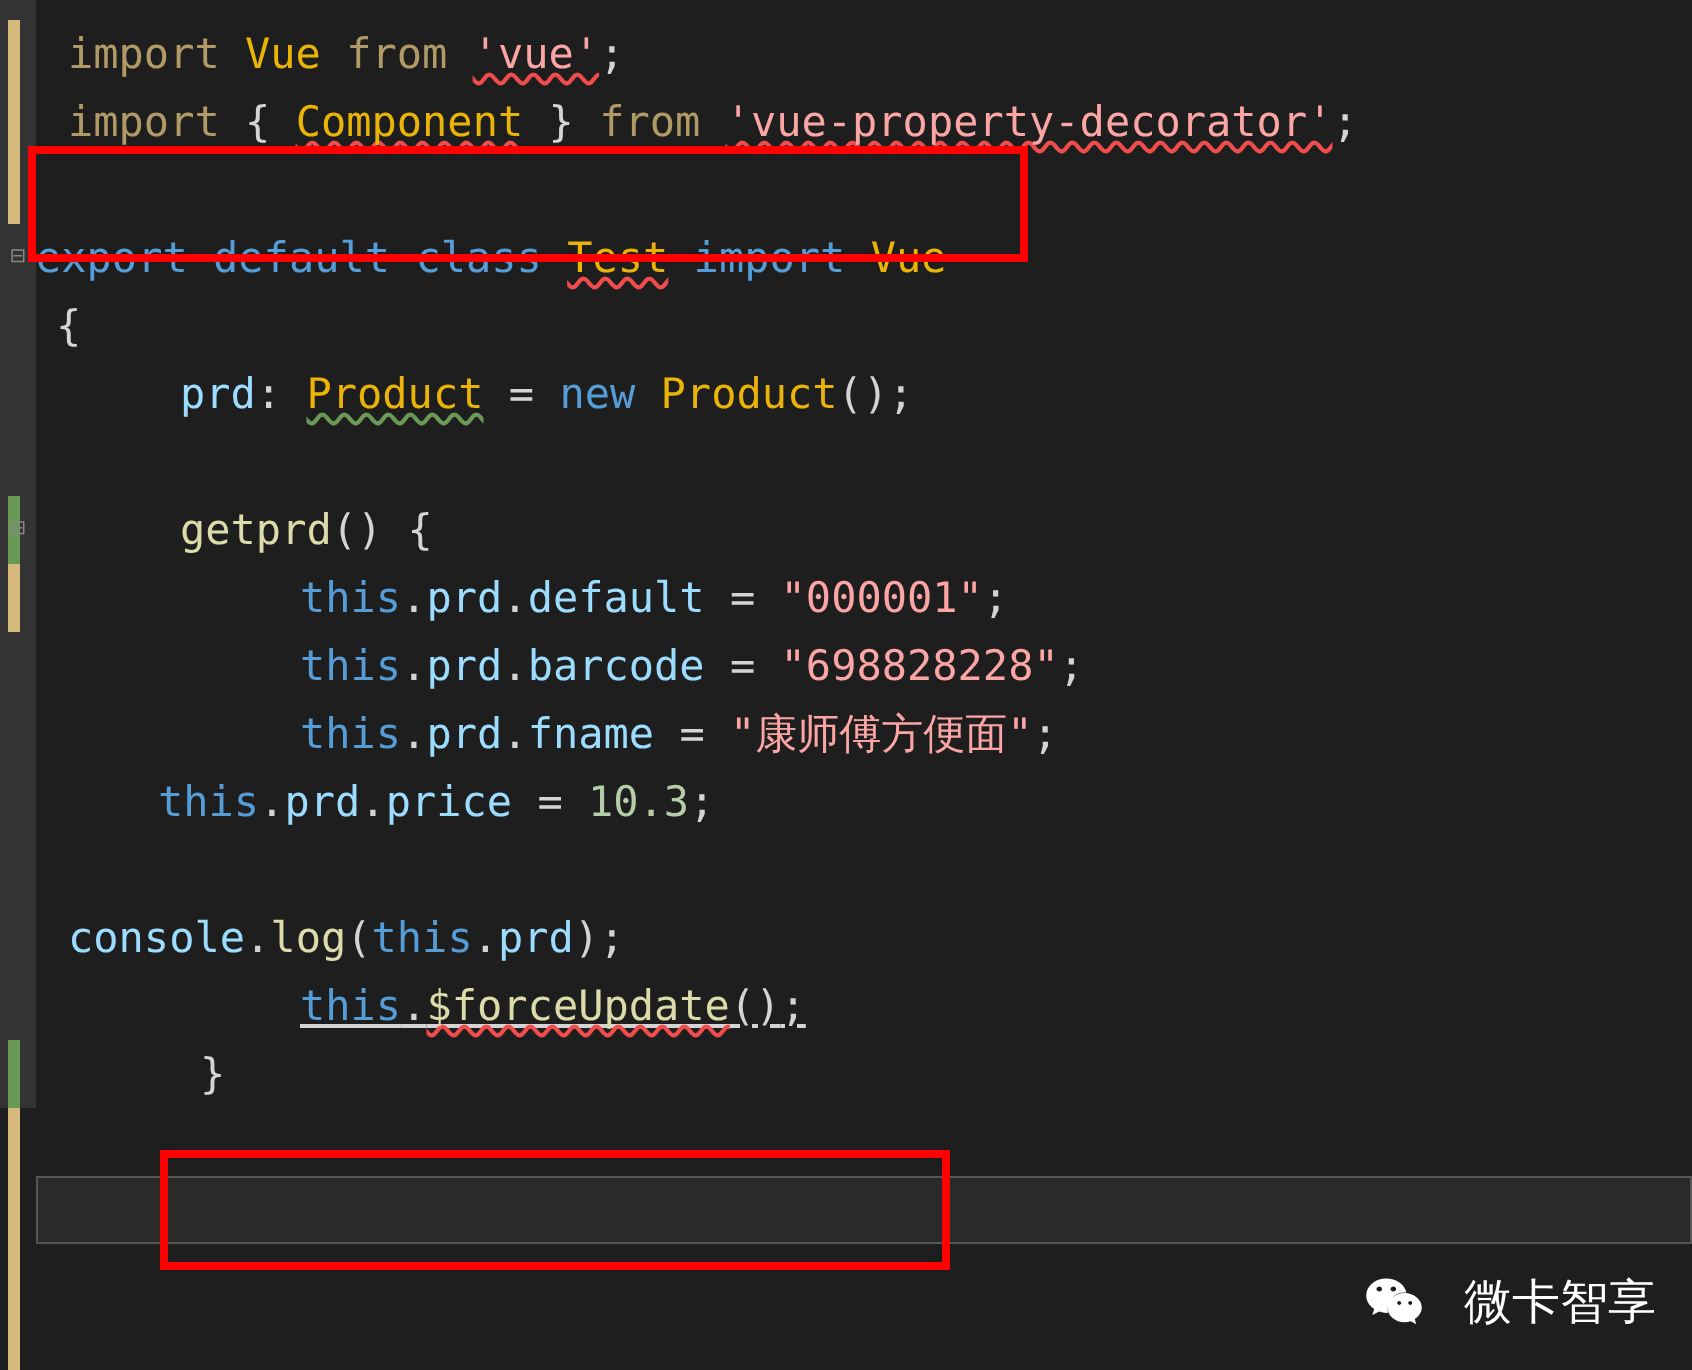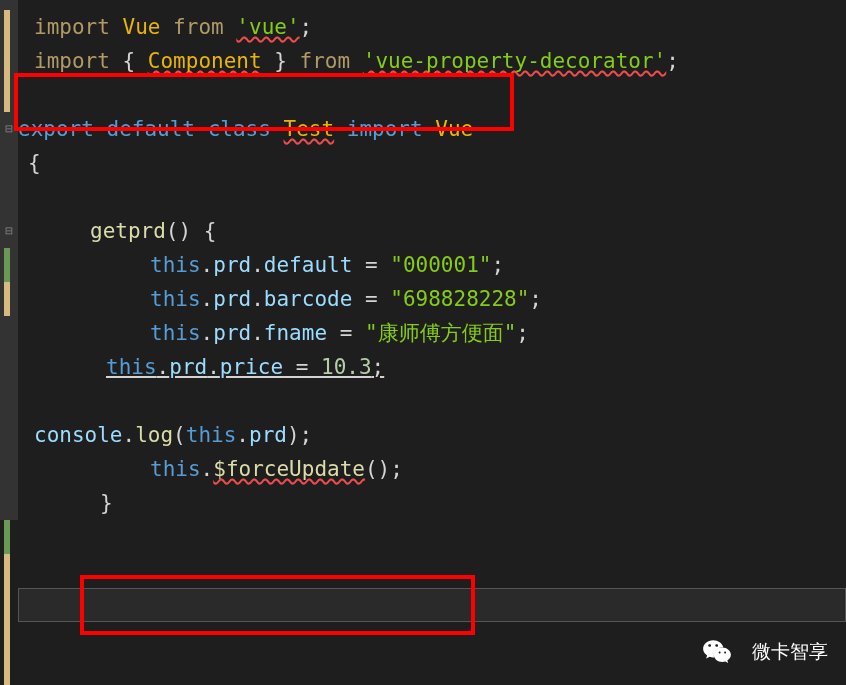--- a/index.html
+++ b/index.html
@@ -40,21 +40,21 @@
     color: #888;
     font-size: 10px;
     line-height: 34px;
     top: 0;
     font-family: sans-serif;
   }
   .kw-import { color: #b19a65; }
   .kw-blue { color: #569cd6; margin-top: 15px; }
   .cls { color: #eab308; }
   .var { color: #9cdcfe; }
-  .str { color: #84cc16; }
+  .str { color: #fca5a5; }
   .num { color: #b5cea8; }
   .fn { color: #dcdcaa; }
   .punct { color: #d4d4d4; }
   .dec { color: #4ec9b0; }
   .wavy-red {
     text-decoration: underline wavy #f14c4c;
     text-decoration-skip-ink: none;
   }
   .wavy-green {
     text-decoration: underline wavy #6a9955;
@@ -100,21 +100,21 @@
     z-index: -1;
   }
   .watermark {
     position: absolute;
     right: 18px;
     bottom: 18px;
     display: flex;
     align-items: center;
     gap: 20px;
     color: #fff;
-    font-size: 19px;
+    font-size: 24px;
     font-family: "Microsoft YaHei", sans-serif;
   }
   .wechat-icon {
     width: 30px;
     height: 30px;
     fill: #fff;
   }
 </style>
 </head>
 <body>
@@ -135,38 +135,39 @@
   <div class="line"><span class="kw-import">import</span> <span class="punct">{ </span><span class="cls wavy-red">Component</span><span class="punct"> }</span> <span class="kw-import">from</span> <span class="str wavy-red">'vue-property-decorator'</span><span class="punct">;</span></div>
 
 
   <div class="line"></div>
 
 
   <div class="line" style="padding-left:18px;"><span class="fold">⊟</span><span class="kw-blue">export</span> <span class="kw-blue">default</span> <span class="kw-blue">class</span> <span class="cls wavy-red">Test</span> <span class="kw-blue">import</span> <span class="cls">Vue</span></div>
 
   <div class="line" style="padding-left:28px;"><span class="punct">{</span></div>
 
+  <div class="line" style="padding-left:90px;"><span class="var">prd</span><span class="punct">: </span><span class="cls wavy-green">Product</span><span class="punct"> = </span><span class="kw-blue">new</span> <span class="cls">Product</span><span class="punct">()</span><span class="punct">;</span></div>
 
   <div class="line"></div>
 
   <div class="line" style="padding-left:90px;"><span class="fold">⊟</span><span class="fn">getprd</span><span class="punct">()</span><span class="punct"> {</span></div>
 
   <div class="line" style="padding-left:150px;"><span class="kw-blue">this</span><span class="punct">.</span><span class="var">prd</span><span class="punct">.</span><span class="var">default</span><span class="punct"> = </span><span class="str">"000001"</span><span class="punct">;</span></div>
 
   <div class="line" style="padding-left:150px;"><span class="kw-blue">this</span><span class="punct">.</span><span class="var">prd</span><span class="punct">.</span><span class="var">barcode</span><span class="punct"> = </span><span class="str">"698828228"</span><span class="punct">;</span></div>
 
   <div class="line" style="padding-left:150px;"><span class="kw-blue">this</span><span class="punct">.</span><span class="var">prd</span><span class="punct">.</span><span class="var">fname</span><span class="punct"> = </span><span class="str">"康师傅方便面"</span><span class="punct">;</span></div>
 
-  <div class="line" style="padding-left:106px;text-decoration:underline;"><span class="kw-blue">this</span><span class="punct">.</span><span class="var">prd</span><span class="punct">.</span><span class="var">price</span><span class="punct"> = </span><span class="num">10.3</span><span class="punct">;</span></div>
+  <div class="line" style="padding-left:79px;"><span class="kw-blue">this</span><span class="punct">.</span><span class="var">prd</span><span class="punct">.</span><span class="var">price</span><span class="punct"> = </span><span class="num">10.3</span><span class="punct">;</span></div>
 
   <div class="line"></div>
 
   <div class="line" style=""><span class="var">console</span><span class="punct">.</span><span class="fn">log</span><span class="punct">(</span><span class="kw-blue">this</span><span class="punct">.</span><span class="var">prd</span><span class="punct">)</span><span class="punct">;</span></div>
 
-  <div class="line" style="padding-left:150px;"><span class="kw-blue">this</span><span class="punct">.</span><span class="fn wavy-red">$forceUpdate</span><span class="punct">()</span><span class="punct">;</span></div>
+  <div class="line" style="padding-left:150px;text-decoration:underline;"><span class="kw-blue">this</span><span class="punct">.</span><span class="fn wavy-red">$forceUpdate</span><span class="punct">()</span><span class="punct">;</span></div>
 
   <div class="line" style="padding-left:100px;"><span class="punct">}</span></div>
 
   <div class="redbox1"></div>
   <div class="redbox2"></div>
 </div>
 
 <div class="watermark">
   <svg class="wechat-icon" viewBox="0 0 1024 1024">
     <path d="M692 348c11 0 22 1 33 2-30-138-177-240-346-240C192 110 38 238 38 400c0 94 51 171 137 231l-34 103 120-60c43 12 77 24 120 24 11 0 21 0 32-1-7-23-11-47-11-72 0-150 129-277 290-277zM504 248c26 0 43 17 43 43s-17 43-43 43-52-17-52-43 26-43 52-43zm-240 86c-26 0-52-17-52-43s26-43 52-43 43 17 43 43-17 43-43 43zm722 274c0-137-137-248-291-248-163 0-291 111-291 248s128 248 291 248c34 0 69-9 103-17l94 51-26-86c69-51 120-120 120-196zm-385-43c-17 0-34-17-34-34s17-34 34-34 34 17 34 34-17 34-34 34zm188 0c-17 0-34-17-34-34s17-34 34-34 34 17 34 34-17 34-34 34z"></path>

